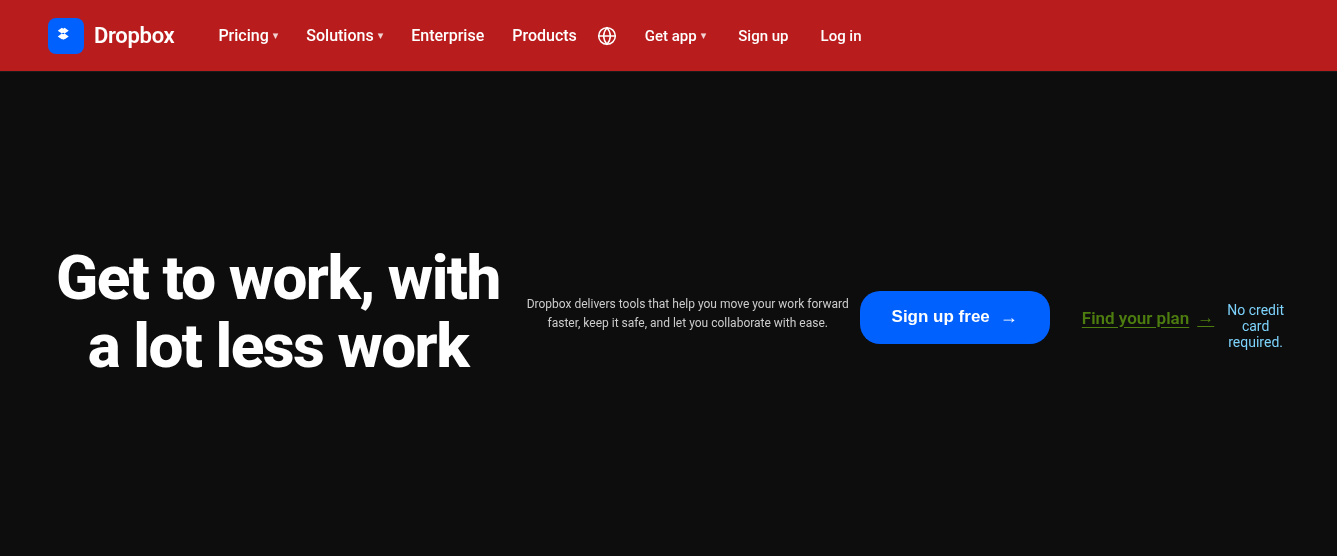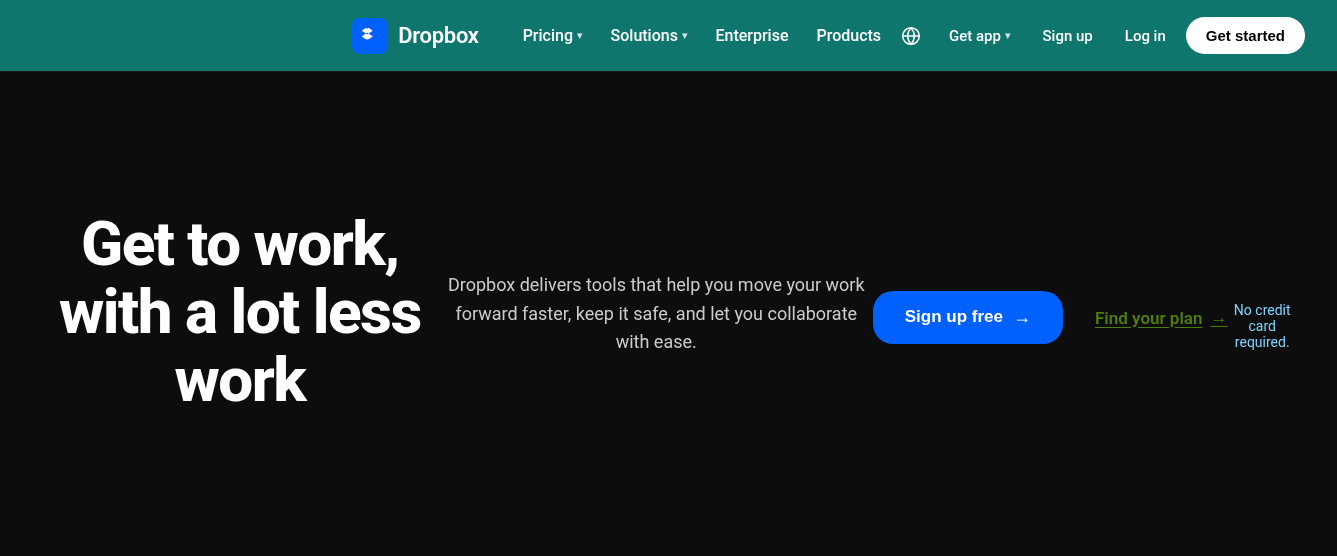--- a/index.html
+++ b/index.html
@@ -14,24 +14,24 @@
       font-family: -apple-system, BlinkMacSystemFont, 'Segoe UI', Roboto, Helvetica, Arial, sans-serif;
       width: 1337px;
       height: 556px;
       overflow: hidden;
     }
 
     
     .navbar {
       display: flex;
       align-items: center;
-      justify-content: flex-end;
-      padding: 0 32px;
+      justify-content: flex-start;
+      padding: 0 48px;
       height: 72px;
-      background-color: #0f766e;
+      background-color: #b91c1c;
       border-bottom: 1px solid #1a1a1a;
     }
 
     .navbar-left {
       display: flex;
       align-items: center;
       gap: 32px;
     }
 
     .logo-area {
@@ -143,21 +143,21 @@
       font-size: 62px;
       font-weight: 800;
       color: #ffffff;
       line-height: 1.1;
       letter-spacing: -1.5px;
       margin-bottom: 24px;
       max-width: 900px;
     }
 
     .hero-subtitle {
-      font-size: 18px;
+      font-size: 12px;
       font-weight: 400;
       color: #cccccc;
       line-height: 1.6;
       max-width: 600px;
       margin-bottom: 20px;
     }
 
     .hero-buttons {
       display: flex;
       align-items: center;
@@ -248,21 +248,20 @@
     <div class="nav-right-link">
       <span>Get app</span>
       <span class="chevron">▾</span>
     </div>
     <div class="nav-right-link">
       <span>Sign up</span>
     </div>
     <div class="nav-right-link">
       <span>Log in</span>
     </div>
-    <button class="get-started-btn">Get started</button>
   </div>
 </nav>
 
 <section class="hero">
   <h1 class="hero-title">Get to work, with a lot less work</h1>
   <p class="hero-subtitle">Dropbox delivers tools that help you move your work forward faster, keep it safe, and let you collaborate with ease.</p>
 
   <div class="hero-buttons">
     <button class="signup-free-btn">
       <span>Sign up free</span>

